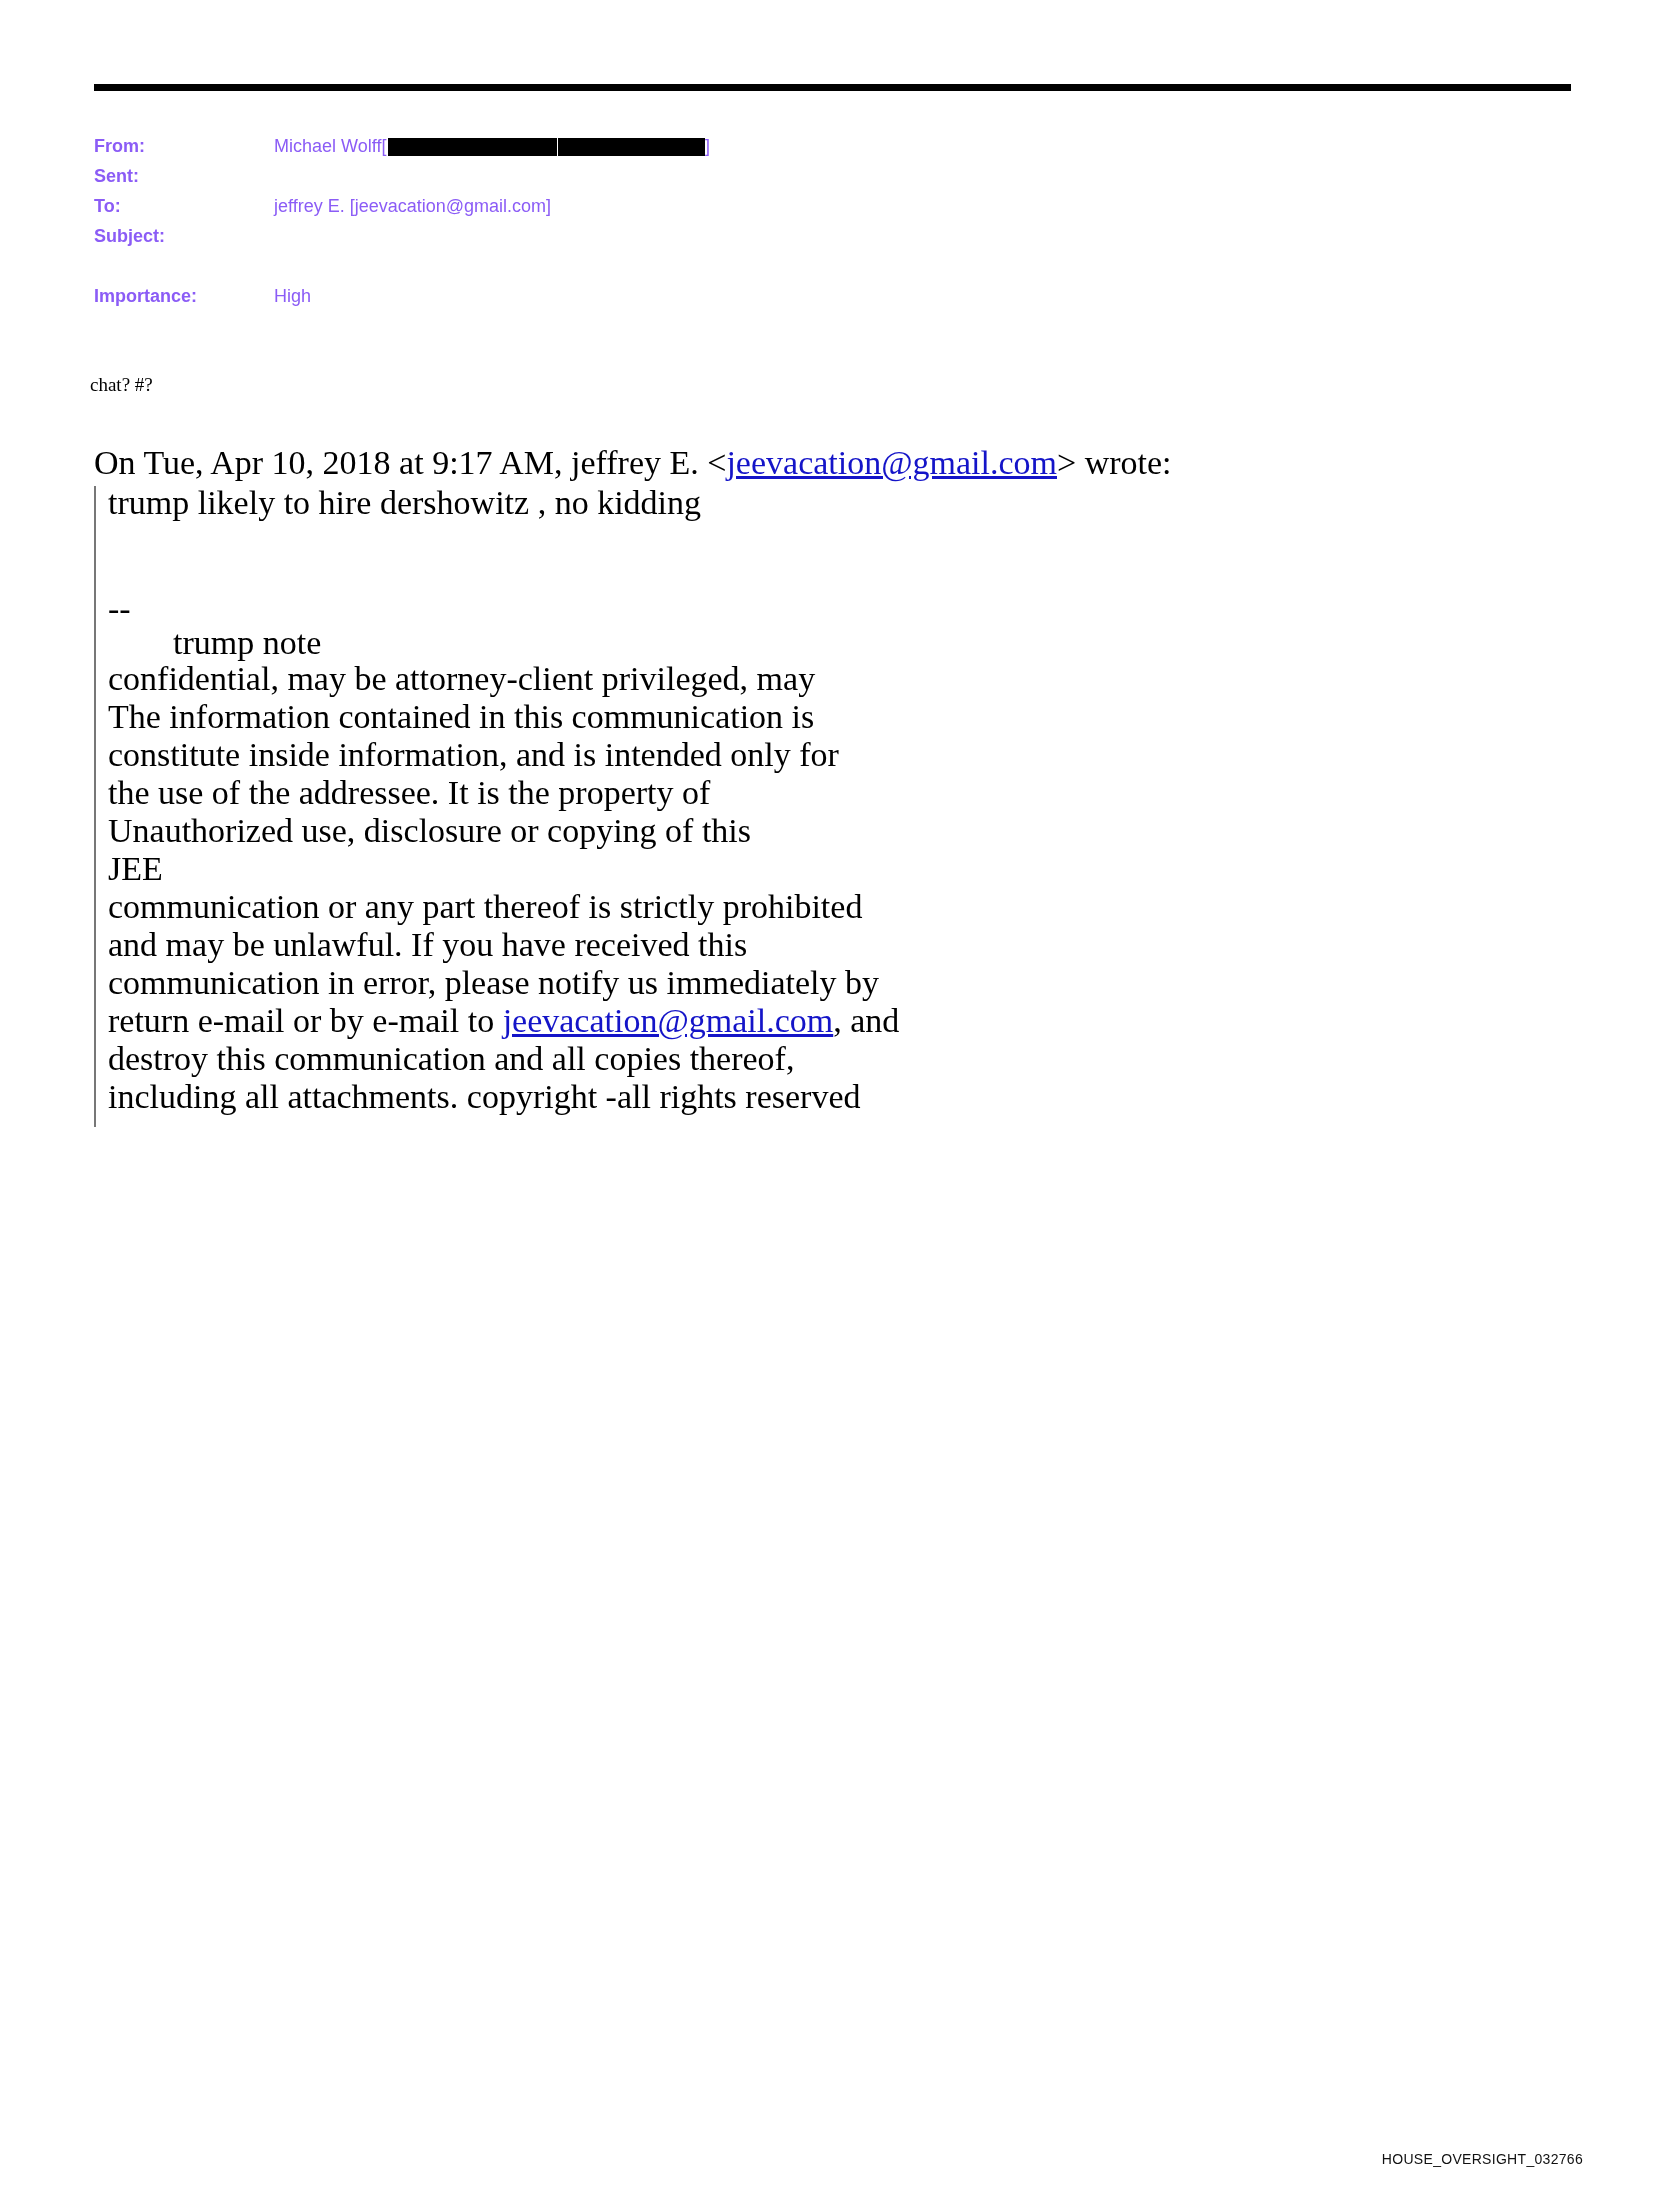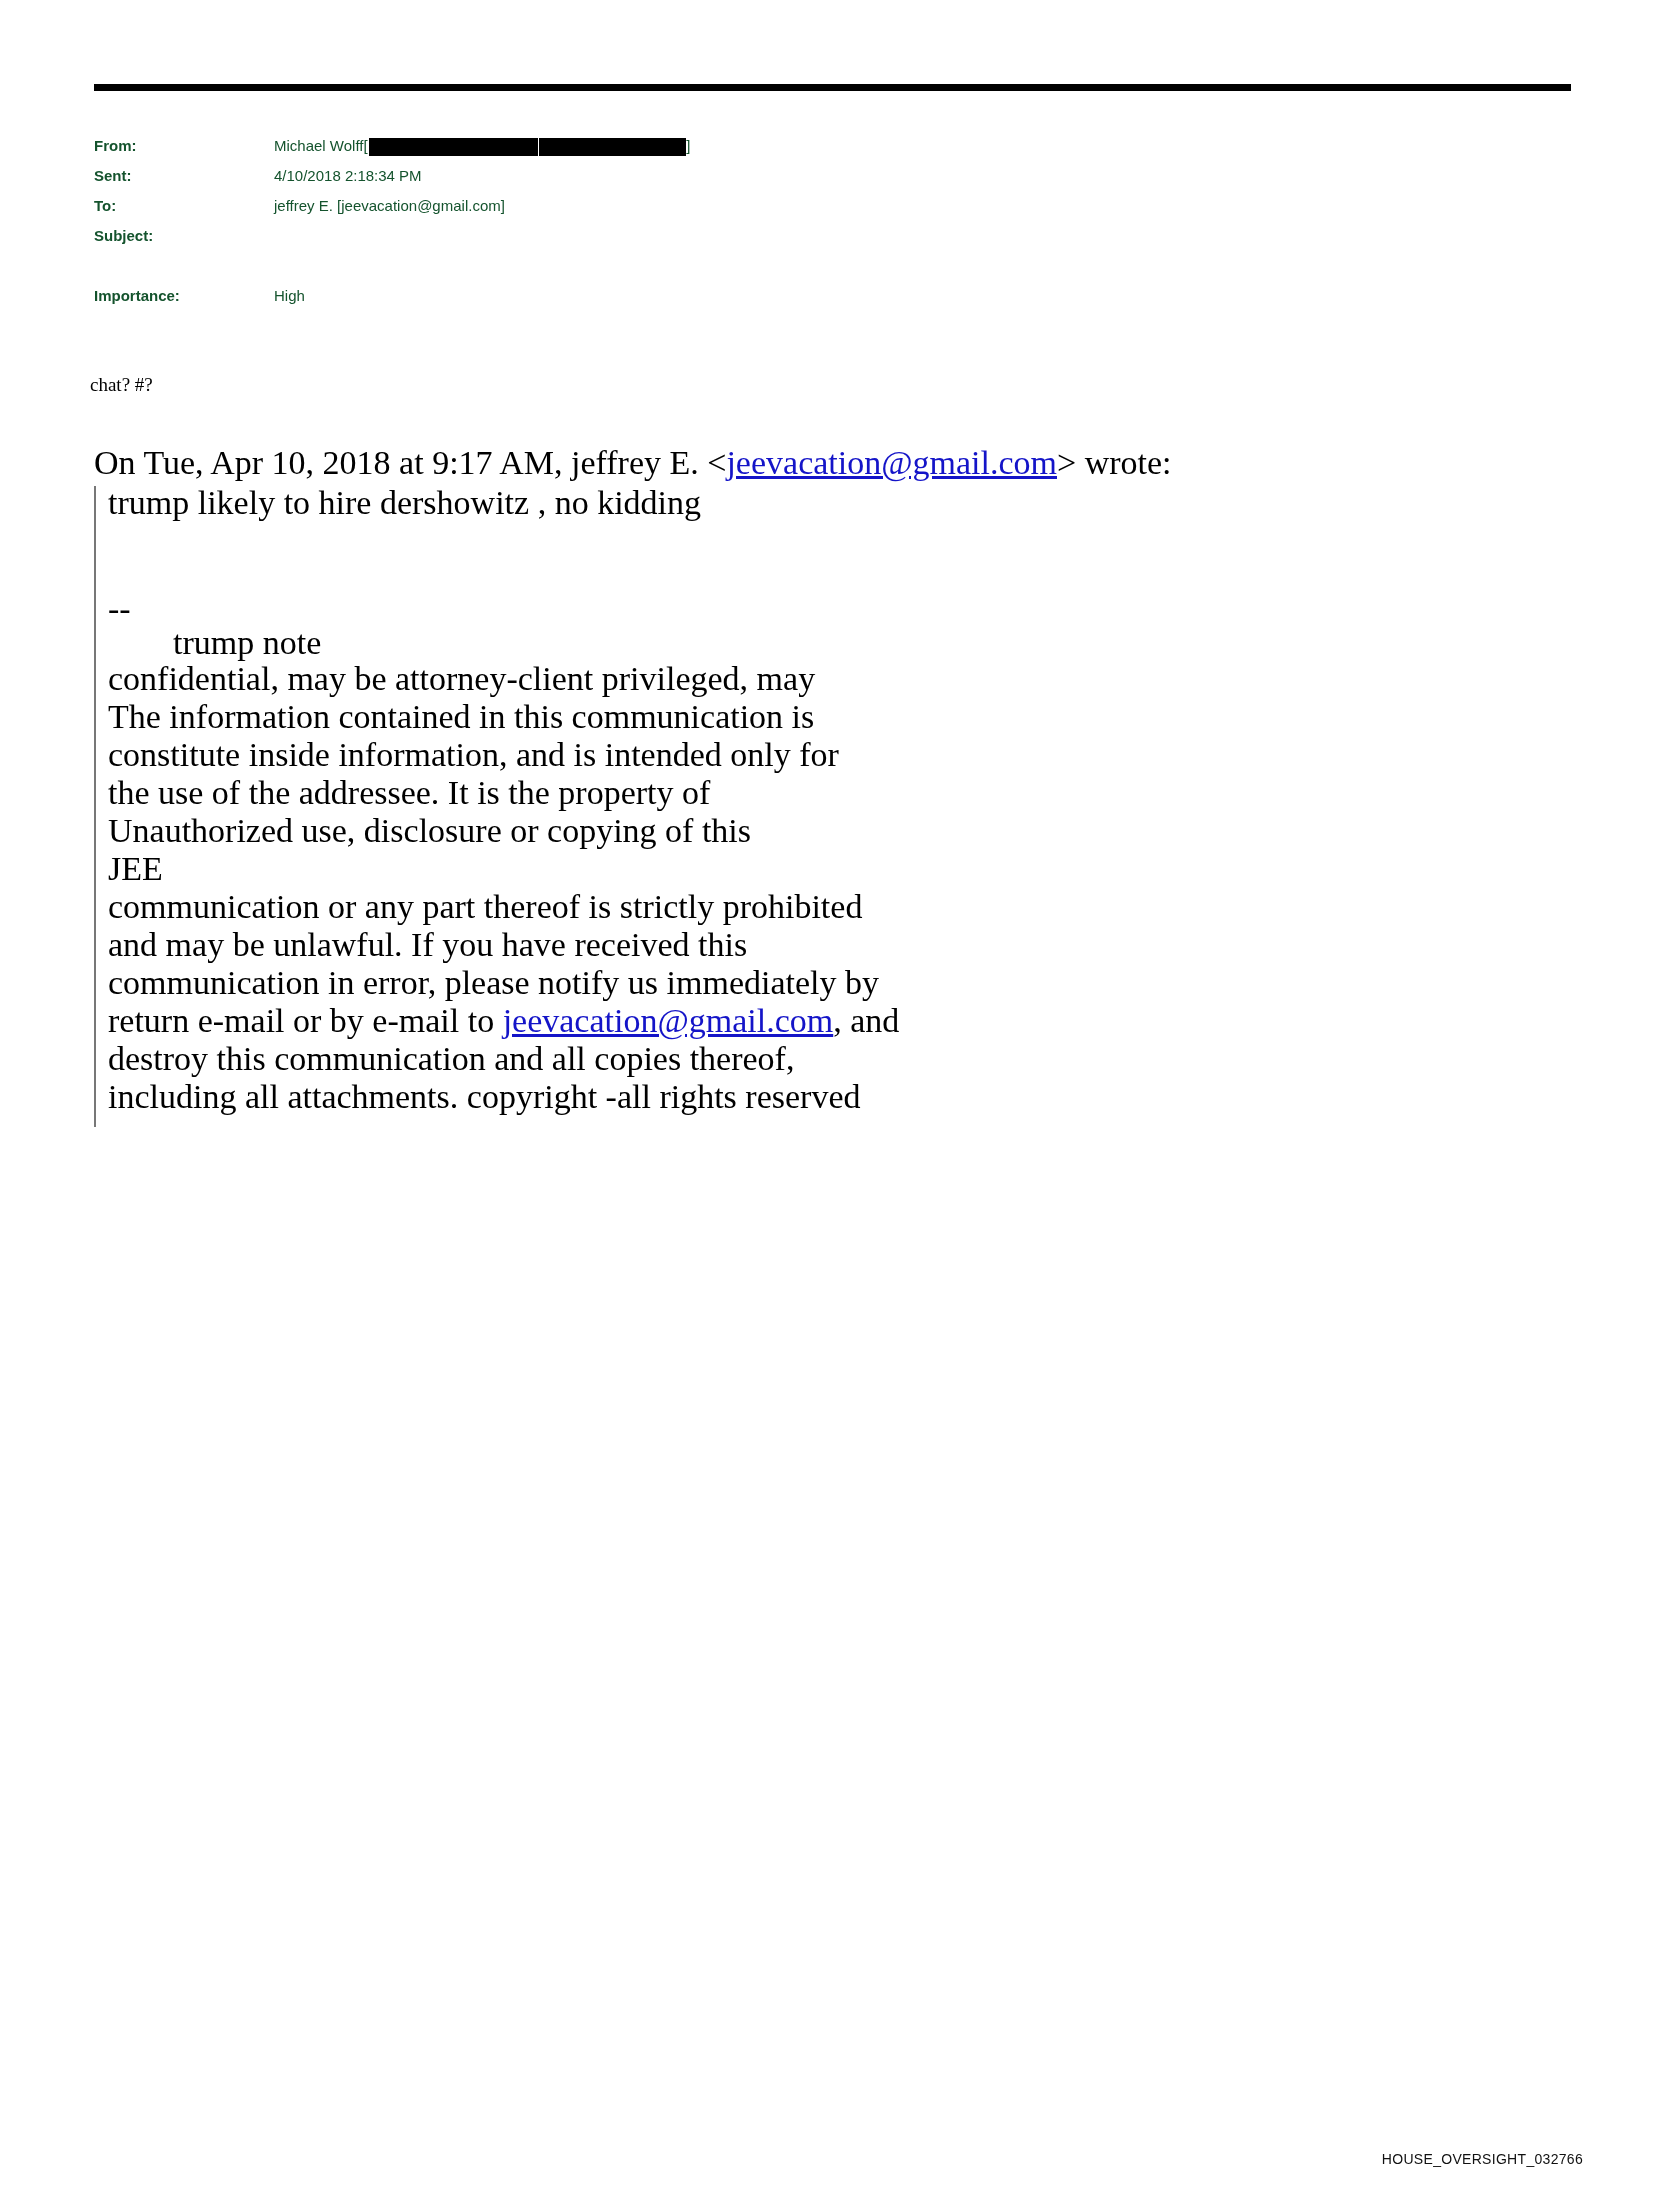--- a/index.html
+++ b/index.html
@@ -33,23 +33,23 @@
     background: #000000;
   }
 
   
   .header-block {
     position: absolute;
     left: 94px;
     top: 131px;
     width: 1309px;
     font-family: "Liberation Sans", sans-serif;
-    font-size: 15px;
+    font-size: 18px;
     line-height: 30px;
-    color: #14532d;
+    color: #8b5cf6;
   }
   .hrow {
     display: flex;
     align-items: flex-start;
     height: 30px;
   }
   .hlabel {
     width: 180px;
     flex: 0 0 180px;
     font-weight: bold;
@@ -144,21 +144,20 @@
 
   <div class="header-block">
 
     <div class="hrow">
       <div class="hlabel"><span>From</span><span class="colon">:</span></div>
       <div class="hvalue"><span>Michael Wolff</span><span class="bracket-open">[</span><span class="redact redact-a"></span><span class="redact redact-b"></span><span class="bracket-close">]</span></div>
     </div>
 
     <div class="hrow">
       <div class="hlabel"><span>Sent</span><span class="colon">:</span></div>
-      <div class="hvalue">4/10/2018 2:18:34 PM</div>
     </div>
 
     <div class="hrow">
       <div class="hlabel"><span>To</span><span class="colon">:</span></div>
       <div class="hvalue">jeffrey E. [jeevacation@gmail.com]</div>
     </div>
 
     <div class="hrow">
       <div class="hlabel"><span>Subject</span><span class="colon">:</span></div>
     </div>

